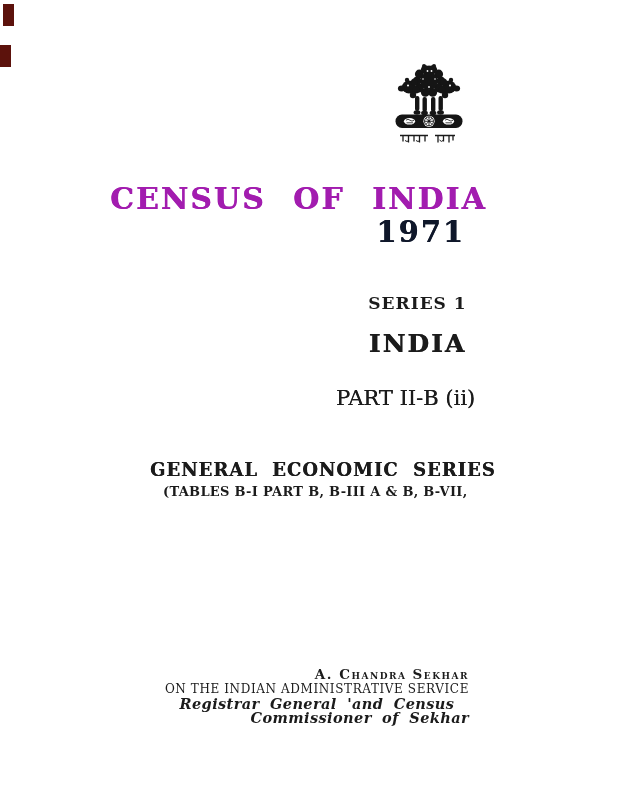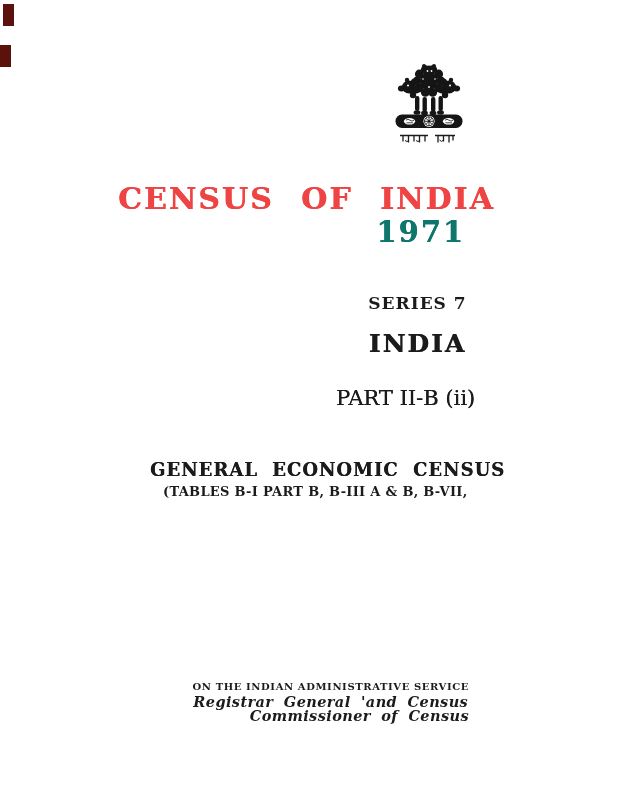--- a/index.html
+++ b/index.html
@@ -32,31 +32,30 @@
   }
 
   .main-title {
     position: absolute;
     left: 110px; top: 181px;
     font-size: 30px;
     font-weight: 700;
     letter-spacing: 2px;
     word-spacing: 15px;
     white-space: nowrap;
-    color: #ef4444;
+    color: #a21caf;
     text-shadow: 0.4px 0 0 currentColor;
-    margin-left: 8px;
   }
   .year {
     position: absolute;
     right: 172px; top: 215px;
     font-size: 29px;
     font-weight: 700;
     letter-spacing: 2px;
-    color: #0f766e;
+    color: #0f172a;
     text-shadow: 0.4px 0 0 currentColor;
   }
   .series-block {
     position: absolute;
     left: 340px; top: 293px;
     width: 155px;
     text-align: center;
   }
   .series-label {
     font-size: 17px;
@@ -109,23 +108,23 @@
     white-space: nowrap;
   }
   .sig-name {
     font-size: 13.5px;
     font-weight: 700;
     font-variant: small-caps;
     letter-spacing: 1.5px;
     line-height: 15px;
   }
   .sig-service {
-    margin-top: 14px;
-    font-size: 10px;
-    font-weight: 700;
+    margin-top: 1px;
+    font-size: 12px;
+    font-weight: 400;
     letter-spacing: 0.6px;
     line-height: 12px;
   }
   .sig-role {
     font-size: 14.5px;
     font-weight: 700;
     font-style: italic;
     letter-spacing: 0.4px;
     word-spacing: 5px;
     line-height: 14px;
@@ -214,30 +213,31 @@
       <path d="M10,73.5 v6 M15.5,73.5 v7 M21,73.5 v6 M26.5,73.5 v7 M32,73.5 v6" stroke-width="1.3"></path>
       <path d="M45,73.5 v7 M50.5,73.5 v6 M56,73.5 v7 M60,73.5 v5" stroke-width="1.3"></path>
       <path d="M12,78.5 q2,2 4,0 M23,78.5 q2,2 4,0 M46.5,78 q2,2.5 3.5,0.5" stroke-width="1"></path>
     </g>
   </svg>
 
   <div class="main-title">CENSUS OF INDIA</div>
   <div class="year">1971</div>
 
   <div class="series-block">
-    <div class="series-label">SERIES 7</div>
+    <div class="series-label">SERIES 1</div>
     <div class="series-country">INDIA</div>
   </div>
 
   <div class="part-line">PART II-B (ii)</div>
 
-  <div class="section-title">GENERAL ECONOMIC CENSUS</div>
+  <div class="section-title">GENERAL ECONOMIC SERIES</div>
   <div class="section-sub">
     <div>(TABLES B-I PART B, B-III A &amp; B, B-VII,</div>
   </div>
 
   <div class="signature">
+    <div class="sig-name">A. Chandra Sekhar</div>
     <div class="sig-service">ON THE INDIAN ADMINISTRATIVE SERVICE</div>
     <div class="sig-role first">Registrar General 'and Census</div>
-    <div class="sig-role">Commissioner of Census</div>
+    <div class="sig-role">Commissioner of Sekhar</div>
   </div>
 
 </div>
 
 </body></html>

